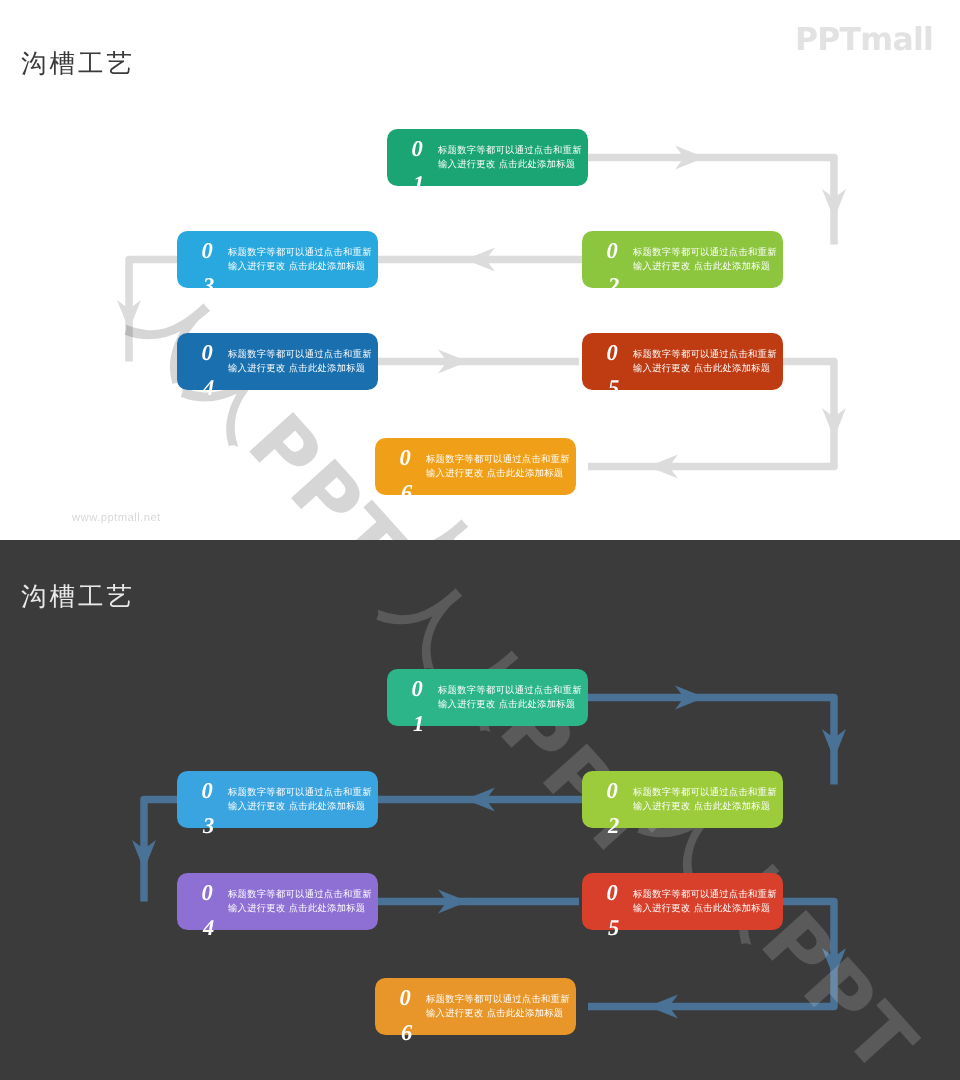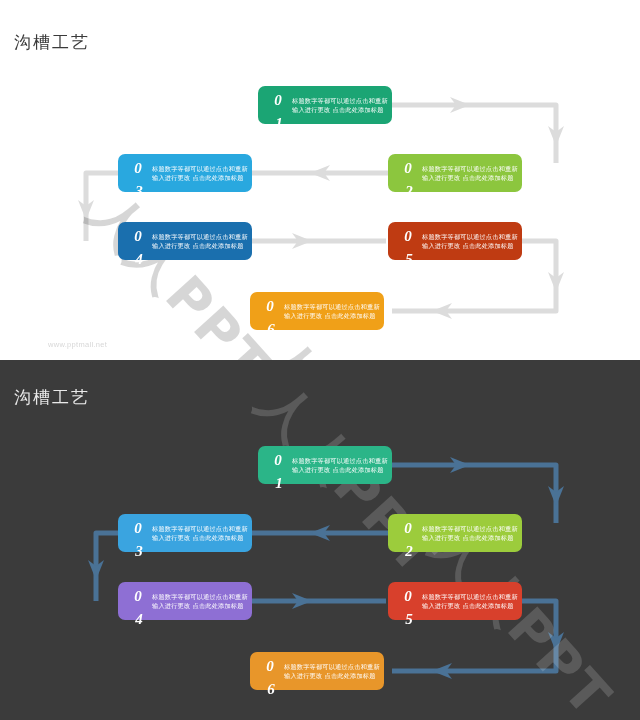--- a/index.html
+++ b/index.html
@@ -111,20 +111,21 @@
 <body>
 
 <div class="slide light">
 
   <div class="watermark">
     <span class="wm-txt" style="left:128px; top:178px;">人人PPT</span>
     <span class="wm-txt" style="left:300px; top:322px;">人人PPT</span>
   </div>
 
   <div class="title">沟槽工艺</div>
+  <div class="brand">PPTmall</div>
   <div class="footer-url">www.pptmall.net</div>
 
   <svg class="connectors" width="640" height="360" viewBox="0 0 640 360">
     <g fill="none" stroke="#dcdcdc" stroke-width="5" stroke-linecap="butt" stroke-linejoin="round">
       <path d="M392,105 L556,105 L556,163"></path>
       <path d="M388,173 L242,173"></path>
       <path d="M118,173 L86,173 L86,241"></path>
       <path d="M118,241 L386,241"></path>
       <path d="M522,241 L556,241 L556,311 L392,311"></path>
     </g>

